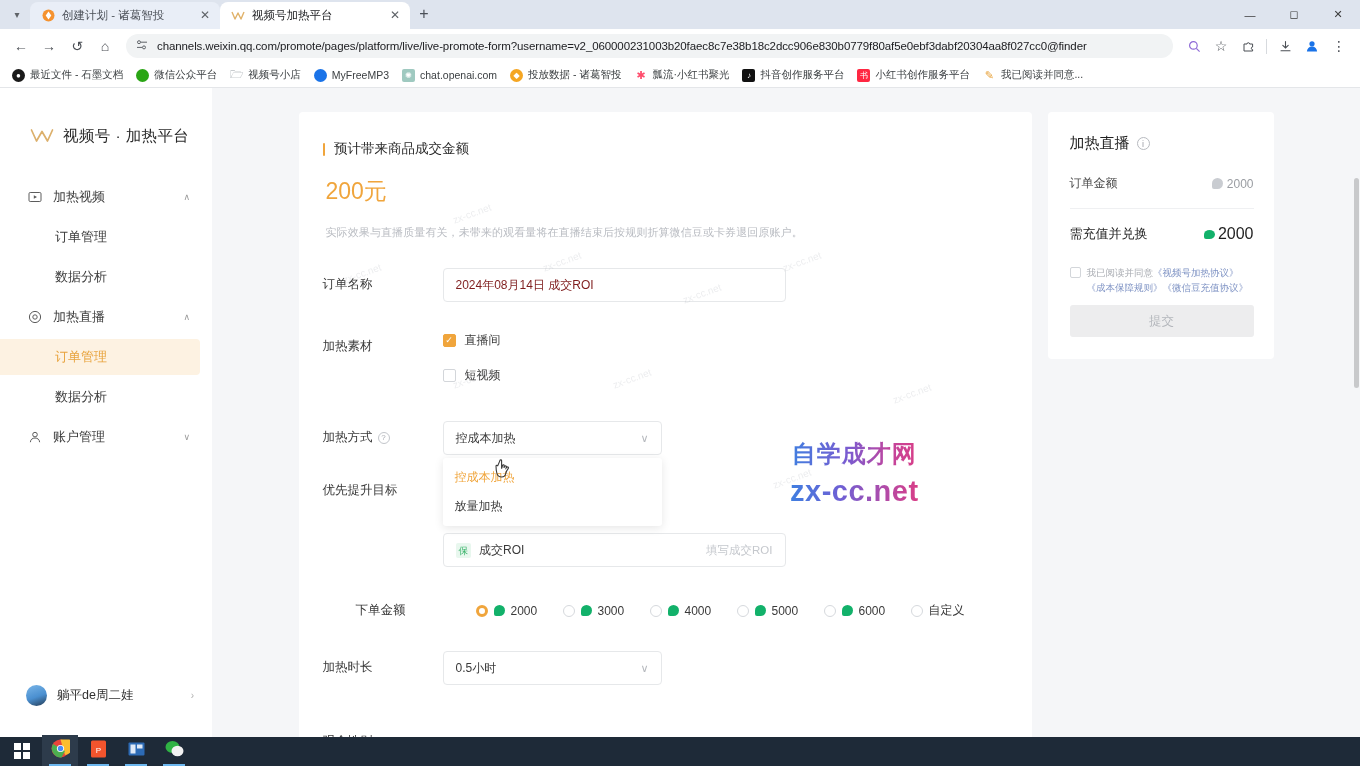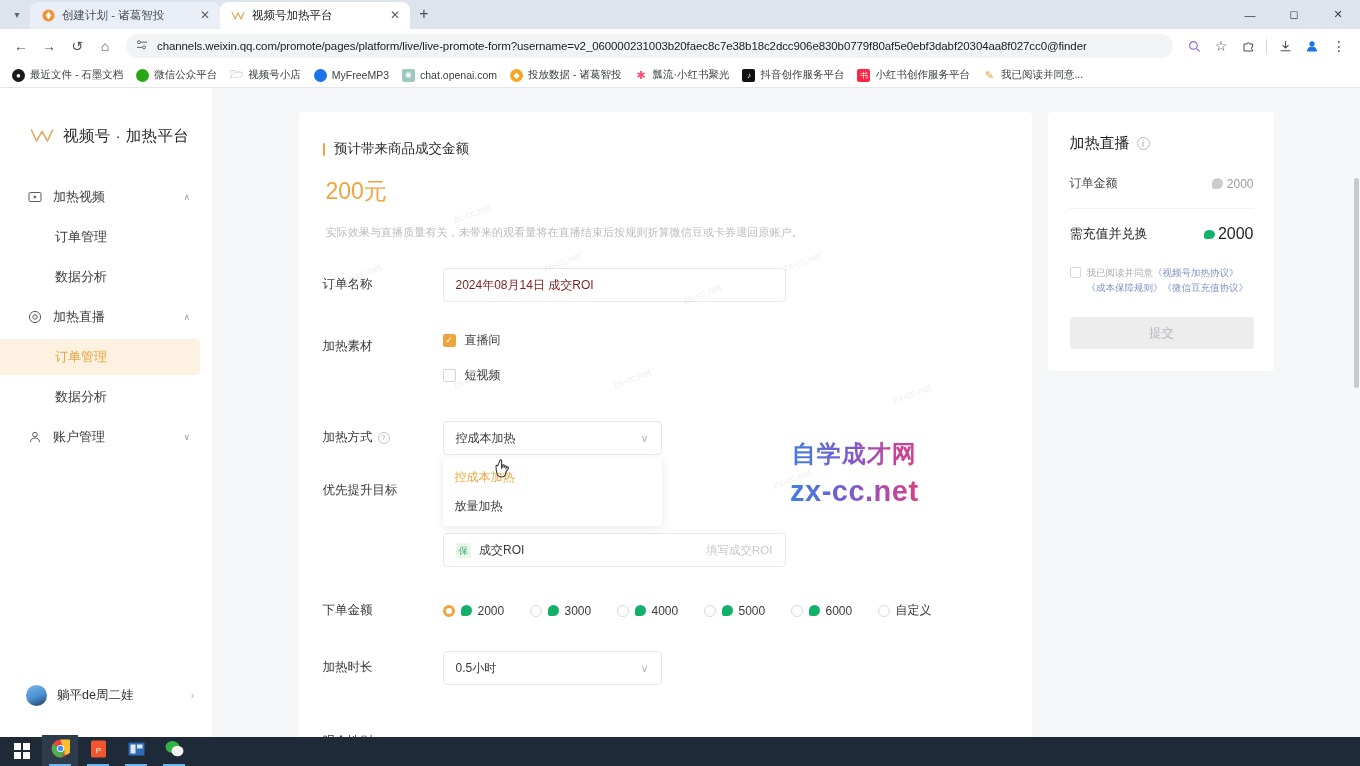--- a/index.html
+++ b/index.html
@@ -162,21 +162,21 @@
   .rp-k { font-size: 12px; color: #4a4a4a; }
   .rp-v { display: flex; align-items: center; gap: 4px; font-size: 12px; color: #9a9da2; }
   .rp-div { height: 1px; background: #eff0f2; margin-top: 16px; }
   .rp-row2 { display: flex; align-items: center; justify-content: space-between; margin-top: 16px; gap: 36px; }
   .rp-k2 { font-size: 13px; color: #1f1f1f; }
   .rp-v2 { display: flex; align-items: center; gap: 3px; font-size: 16px; color: #1f1f1f; }
   .agree { display: flex; gap: 6px; margin-top: 22px; }
   .agree .cb2 { width: 11px; height: 11px; border: 1px solid #d3d6da; border-radius: 2px; flex: 0 0 11px; margin-top: 2px; }
   .agree-text { font-size: 9.5px; line-height: 15px; color: #a9acb2; }
   .agree-text .lnk { color: #7f93c4; }
-  .submit-btn { margin-top: 22px; height: 32px; background: #ededee; border-radius: 3px;
+  .submit-btn { margin-top: 10px; height: 32px; background: #ededee; border-radius: 3px;
     display: flex; align-items: center; justify-content: center; font-size: 12.5px; color: #b4b7bc; }
 
   
   .wm-main { position: absolute; left: 578px; top: 345px; z-index: 30; pointer-events: none;
     text-align: center; }
   .wm-cn { font-size: 24px; font-weight: 700; line-height: 42px; letter-spacing: 1px;
     background: linear-gradient(90deg,#3f7fe0 0%,#7a5bd0 45%,#c3449c 78%,#d93e86 100%);
     -webkit-background-clip: text; background-clip: text; color: transparent; }
   .wm-en { font-size: 29px; font-weight: 700; line-height: 32px; letter-spacing: 0.5px;
     background: linear-gradient(90deg,#3f7fe0 0%,#6f5fd4 40%,#b44aa6 75%,#d93e86 100%);
@@ -452,21 +452,21 @@
             <div class="roi-box">
               <span class="roi-left">
                 <span class="tag-bao">保</span>
                 <span class="roi-name">成交ROI</span>
               </span>
               <span class="roi-ph">填写成交ROI</span>
             </div>
           </div>
         </div>
 
-        <div class="frow" style="margin-top:29px;">
+        <div class="frow" style="margin-top:29px;margin-left:33px;">
           <div class="flabel" style="padding-top:6px;">下单金额</div>
           <div class="fctrl">
             <div class="radio-group">
               <span class="radio-opt">
                 <span class="rb on"></span>
                 <span class="coin"></span>
                 <span class="ropt-label">2000</span>
               </span>
               <span class="radio-opt">
                 <span class="rb"></span>

